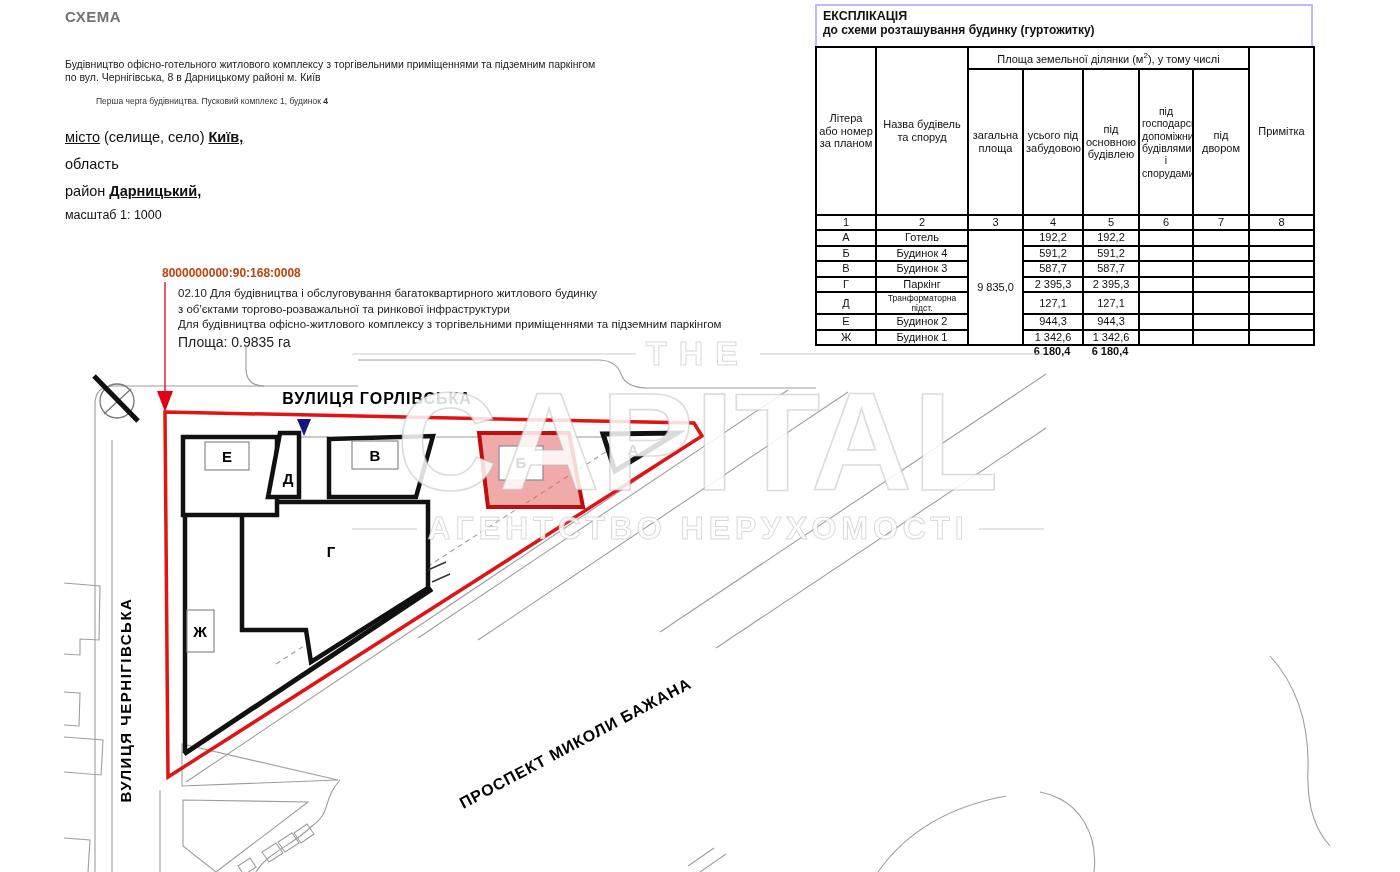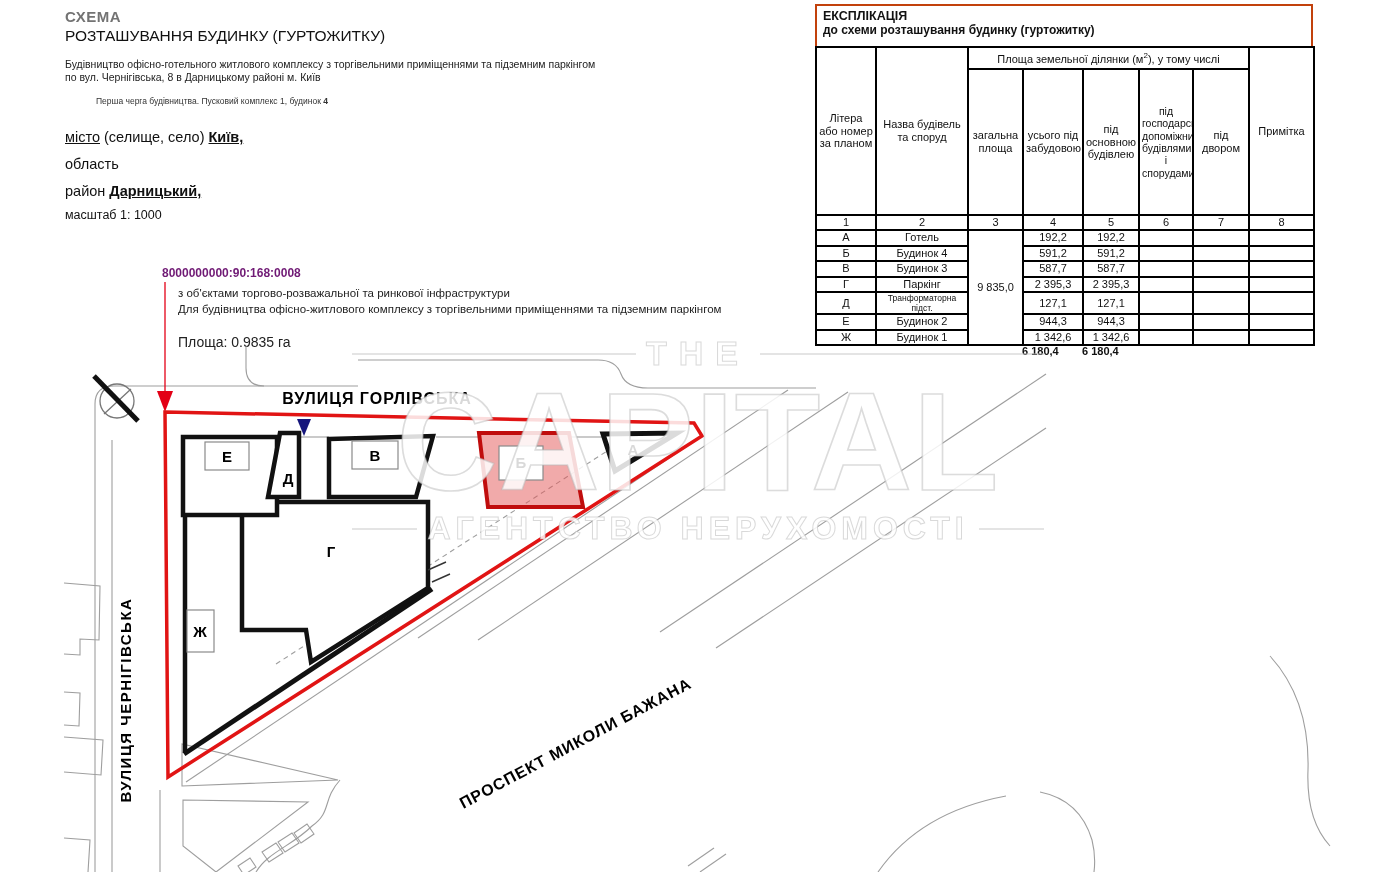--- a/index.html
+++ b/index.html
@@ -8,40 +8,40 @@
   .abs{position:absolute;}
   
   .doc-title{left:65px;top:8px;font-size:15px;font-weight:bold;color:#737373;letter-spacing:.5px;}
   .doc-subtitle{left:65px;top:27px;font-size:15.5px;color:#111;}
   .doc-desc{left:65px;top:58px;width:560px;font-size:10.5px;line-height:13px;color:#222;}
   .doc-stage{left:65px;top:96px;font-size:8.5px;color:#333;padding-left:31px;}
   .addr{left:65px;top:124px;font-size:14.5px;line-height:27px;color:#111;width:560px;}
   .addr .u{text-decoration:underline;}
   .addr .bu{font-weight:bold;text-decoration:underline;}
   .addr .scale{font-size:12.5px;line-height:20px;}
-  .cadastral{left:162px;top:266px;font-size:12px;font-weight:bold;color:#701a75;}
+  .cadastral{left:162px;top:266px;font-size:12px;font-weight:bold;color:#c2410c;}
   .purpose{left:178px;top:286px;width:545px;font-size:11.5px;line-height:15.5px;color:#222;}
   .area-line{left:178px;top:334px;font-size:14px;color:#222;}
   
-  .expl-titlebox{left:815px;top:4px;width:498px;height:44px;border:2px solid #c2410c;
+  .expl-titlebox{left:815px;top:4px;width:498px;height:44px;border:2px solid #c4b5fd;
                  box-sizing:border-box;padding:3px 6px;background:#fff;z-index:3;}
   .expl-titlebox .t1{font-size:12.5px;font-weight:bold;}
   .expl-titlebox .t2{font-size:12px;font-weight:bold;}
   table.expl{position:absolute;left:815px;top:46px;width:498px;border-collapse:collapse;
              table-layout:fixed;background:#fff;z-index:3;}
   table.expl td,table.expl th{border:2px solid #000;font-size:11px;font-weight:normal;
              text-align:center;vertical-align:middle;padding:0 2px;line-height:1.18;
              overflow:hidden;background:#fff;}
   table.expl .sup{font-size:8px;vertical-align:super;}
   table.expl .hsmall{font-size:10.5px;}
   table.expl .numrow td{height:13px;font-size:11px;}
   table.expl .datarow td{height:13.5px;}
   table.expl .tiny{font-size:8.5px;}
   .totals{z-index:3;}
-  .totals span{position:absolute;top:0;font-size:11px;font-weight:bold;}
+  .totals span{position:absolute;top:0;font-size:11px;font-weight:bold;text-align:center;}
   
   .wm{left:352px;top:334px;width:692px;z-index:5;pointer-events:none;text-align:center;
       color:rgba(255,255,255,.85);}
   .wm .row{display:flex;align-items:center;gap:10px;}
   .wm .ln{flex:1;height:2px;background:rgba(195,195,195,.45);}
   .wm .the{font-size:34px;font-weight:bold;letter-spacing:12px;
            -webkit-text-stroke:1px rgba(185,185,185,.55);}
   .wm .cap{font-size:140px;font-weight:bold;line-height:.98;letter-spacing:1px;
            -webkit-text-stroke:1.6px rgba(185,185,185,.5);}
   .wm .agency{font-size:32px;font-weight:bold;letter-spacing:5px;
@@ -147,36 +147,36 @@
     </div>
     <div class="cap">CAPITAL</div>
     <div class="row">
       <div class="ln"></div>
       <span class="agency">АГЕНТСТВО НЕРУХОМОСТІ</span>
       <div class="ln"></div>
     </div>
   </div>
 
   <div class="abs doc-title">СХЕМА</div>
-  <div class="abs doc-subtitle">РОЗТАШУВАННЯ БУДИНКУ (ГУРТОЖИТКУ)</div>
   <div class="abs doc-desc">
     <div>Будівництво офісно-готельного житлового комплексу з торгівельними приміщеннями та підземним паркінгом</div>
     <div>по вул. Чернігівська, 8 в Дарницькому районі м. Київ</div>
   </div>
   <div class="abs doc-stage"><span>Перша черга будівництва. Пусковий комплекс 1, будинок </span><b>4</b></div>
 
   <div class="abs addr">
     <div><span class="u">місто</span><span> (селище, село) </span><span class="bu">Київ,</span></div>
     <div>область</div>
     <div><span>район </span><span class="bu">Дарницький,</span></div>
     <div class="scale">масштаб 1: 1000</div>
   </div>
 
   <div class="abs cadastral">8000000000:90:168:0008</div>
   <div class="abs purpose">
+    <div>02.10 Для будівництва і обслуговування багатоквартирного житлового будинку</div>
     <div> з об'єктами торгово-розважальної та ринкової інфраструктури</div>
     <div>Для будівництва офісно-житлового комплексу з торгівельними приміщеннями та підземним паркінгом</div>
   </div>
   <div class="abs area-line">Площа: 0.9835 га</div>
 
   <div class="abs expl-titlebox">
     <div class="t1">ЕКСПЛІКАЦІЯ</div>
     <div class="t2">до схеми розташування будинку (гуртожитку)</div>
   </div>
 

